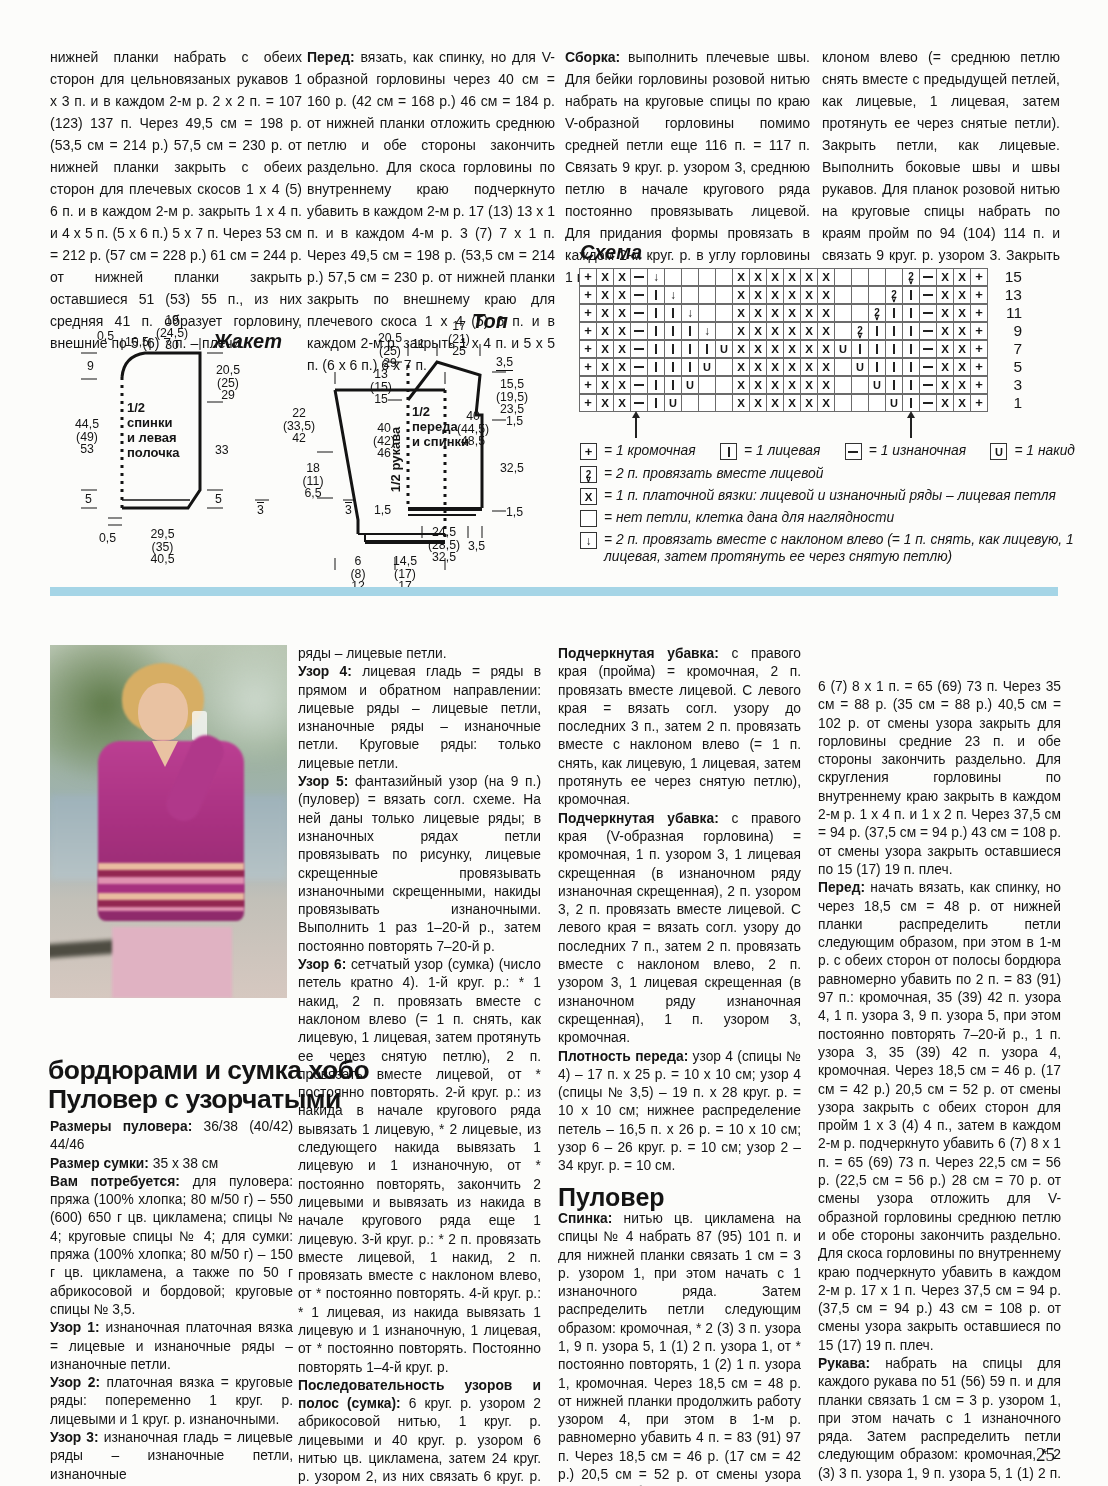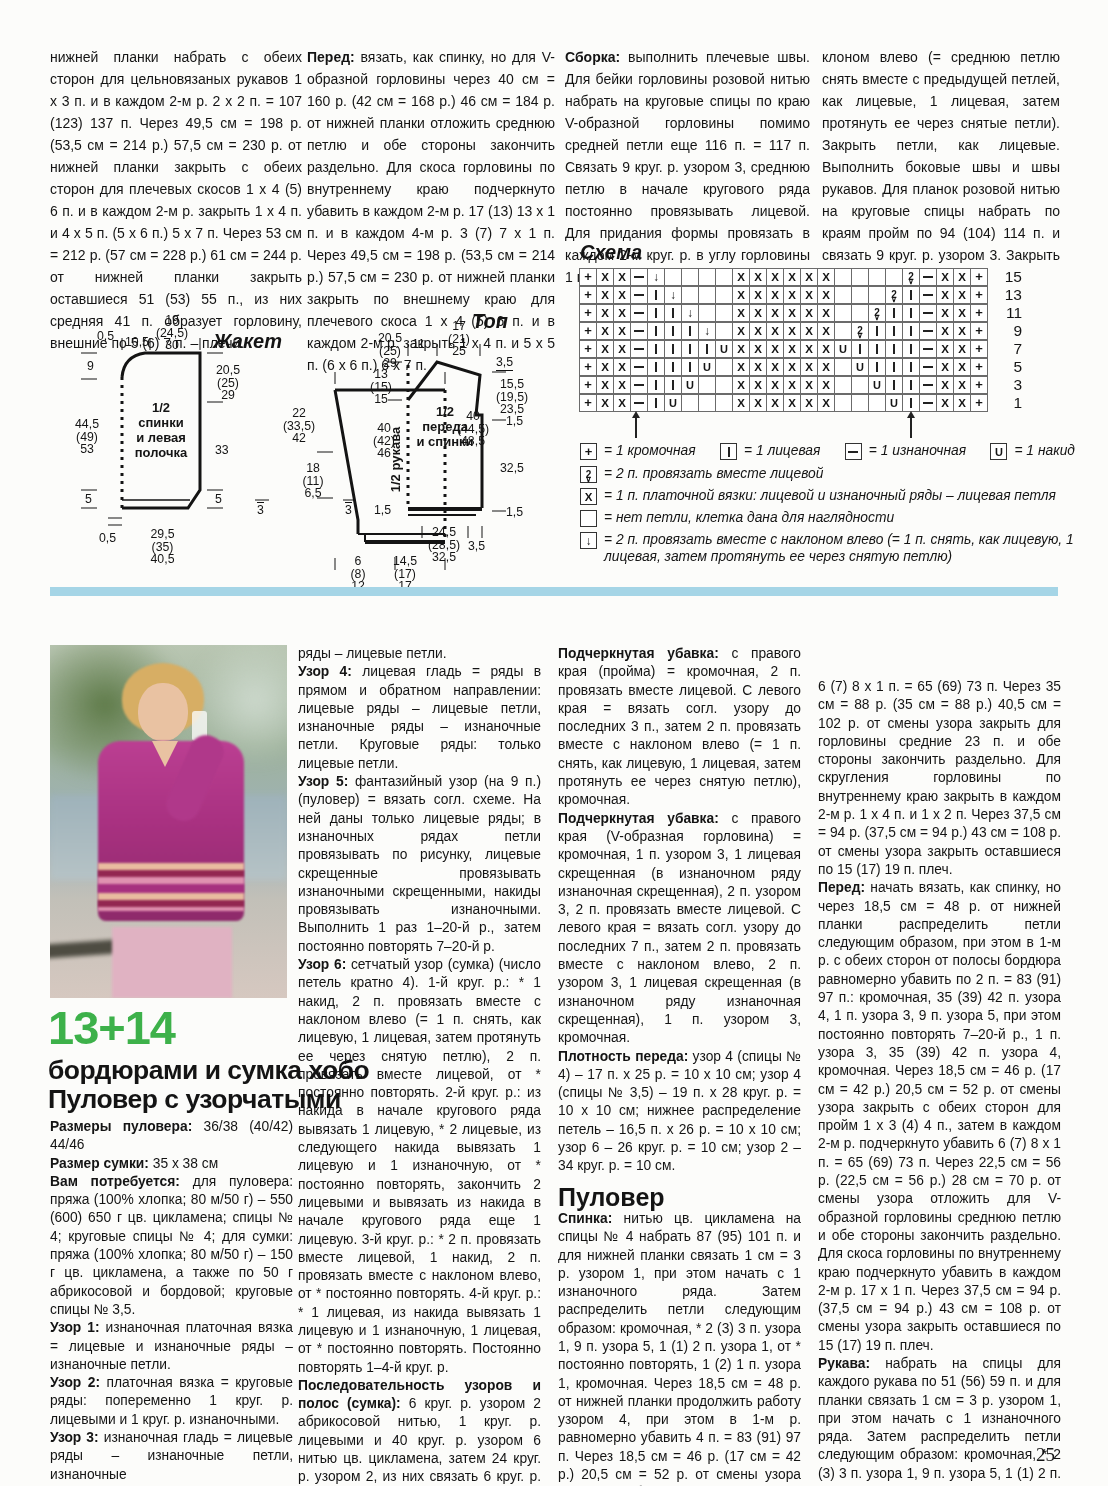--- a/index.html
+++ b/index.html
@@ -33,21 +33,21 @@
            justify-content:center;font-weight:bold;margin-right:7px;margin-top:1px;background:#fff;overflow:visible;}
   .leg-text{font-style:italic;font-size:13.8px;line-height:17px;}
   
   .diag{position:absolute;}
   .diag svg{position:absolute;left:0;top:0;}
   .m{position:absolute;font-size:12.3px;line-height:12.5px;text-align:center;white-space:nowrap;}
   .mst{position:absolute;text-align:center;font-size:12.3px;line-height:12.5px;}
   .mst div{white-space:nowrap;}
   .ol{border-top:1.2px solid #111;padding-top:1px;}
   .ul{border-bottom:1.2px solid #111;padding-bottom:1px;}
-  .piece{position:absolute;font-weight:bold;font-size:13px;line-height:15px;text-align:center;}
+  .piece{position:absolute;font-weight:bold;font-size:13px;line-height:15px;text-align:left;}
   .piece-rot{position:absolute;font-weight:bold;font-size:13px;transform:rotate(-90deg);transform-origin:center;}
   
   .divider{position:absolute;left:50px;top:587px;width:1008px;height:9px;background:#a5d5e6;}
   
   .photo{position:absolute;left:50px;top:645px;width:237px;height:353px;overflow:hidden;
          background:linear-gradient(180deg,#b9c6b2 0%,#9eb29b 28%,#9fb2ba 52%,#c2c0b8 72%,#d6c8c0 100%);}
   .ph{position:absolute;}
   
   .issue{position:absolute;left:48px;top:1000px;font-size:47px;font-weight:bold;color:#3db14a;letter-spacing:-1px;}
   .btitle{position:absolute;left:48px;top:1056px;font-size:26.5px;line-height:29px;font-weight:bold;letter-spacing:-0.5px;}
@@ -911,21 +911,20 @@
     <div class="ph" style="left:72px;top:18px;width:82px;height:70px;background:#d7ae64;border-radius:50% 50% 45% 45%;filter:blur(1px)"></div>
     <div class="ph" style="left:88px;top:38px;width:50px;height:58px;background:#e9c2a2;border-radius:48%;filter:blur(0.7px)"></div>
     <div class="ph" style="left:142px;top:66px;width:15px;height:30px;background:rgba(250,250,248,0.8);border-radius:3px;filter:blur(0.6px)"></div>
     <div class="ph" style="left:48px;top:96px;width:146px;height:180px;background:linear-gradient(180deg,#bb3f92 0%,#a93181 45%,#8e2a6a 100%);border-radius:22px 22px 8px 8px;filter:blur(0.8px)"></div>
     <div class="ph" style="left:128px;top:88px;width:34px;height:90px;background:#b0388a;border-radius:16px;transform:rotate(24deg);filter:blur(0.8px)"></div>
     <div class="ph" style="left:102px;top:96px;width:26px;height:26px;background:#e9c2a2;clip-path:polygon(0 0,100% 0,50% 100%);filter:blur(0.6px)"></div>
     <div class="ph" style="left:48px;top:218px;width:146px;height:48px;background:repeating-linear-gradient(180deg,#f0c8a4 0 7px,#93274f 7px 14px,#e79ab6 14px 21px,#a93181 21px 30px);filter:blur(1px);opacity:.92"></div>
     <div class="ph" style="left:62px;top:282px;width:120px;height:71px;background:#e0b2c2;filter:blur(1.5px)"></div>
   </div>
 
-  <div class="issue">13+14</div>
   <div class="btitle">
     <div>бордюрами и сумка хобо</div>
     <div>Пуловер с узорчатыми</div>
   </div>
 
   <div class="col bcol" style="left:50px;top:1118px;width:243px">
     <p><b>Размеры пуловера:</b><span> 36/38 (40/42) 44/46</span></p>
     <p><b>Размер сумки:</b><span> 35 х 38 см</span></p>
     <p><b>Вам потребуется:</b><span> для пуловера: пряжа (100% хлопка; 80 м/50 г) – 550 (600) 650 г цв. цикламена; спицы № 4; круговые спицы № 4; для сумки: пряжа (100% хлопка; 80 м/50 г) – 150 г цв. цикламена, а также по 50 г абрикосовой и бордовой; круговые спицы № 3,5.</span></p>
     <p><b>Узор 1:</b><span> изнаночная платочная вязка = лицевые и изнаночные ряды – изнаночные петли.</span></p>

